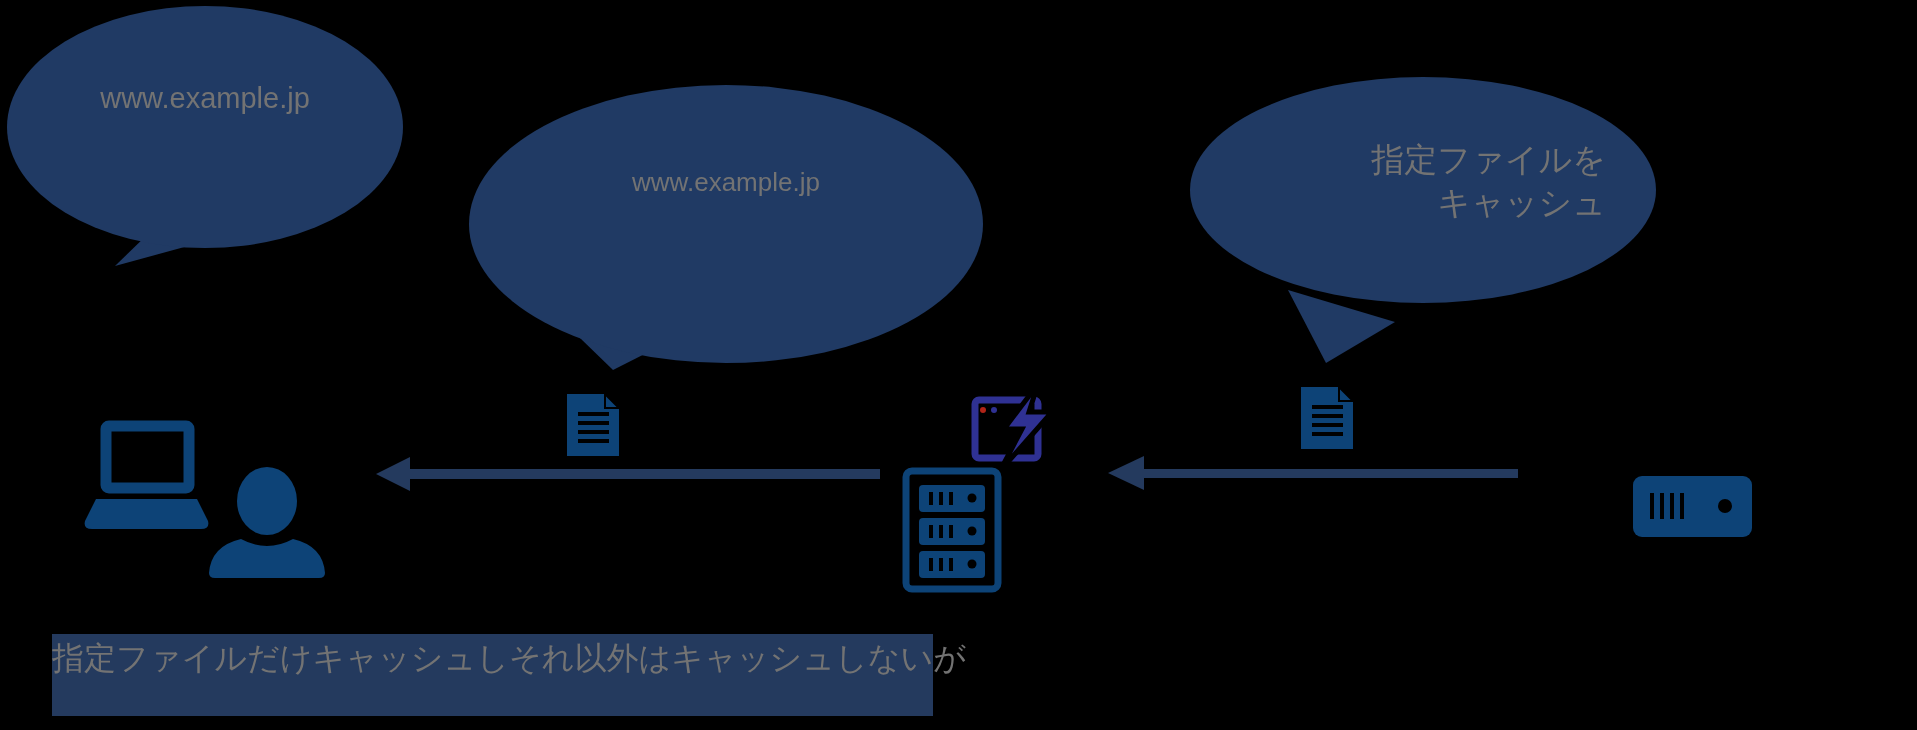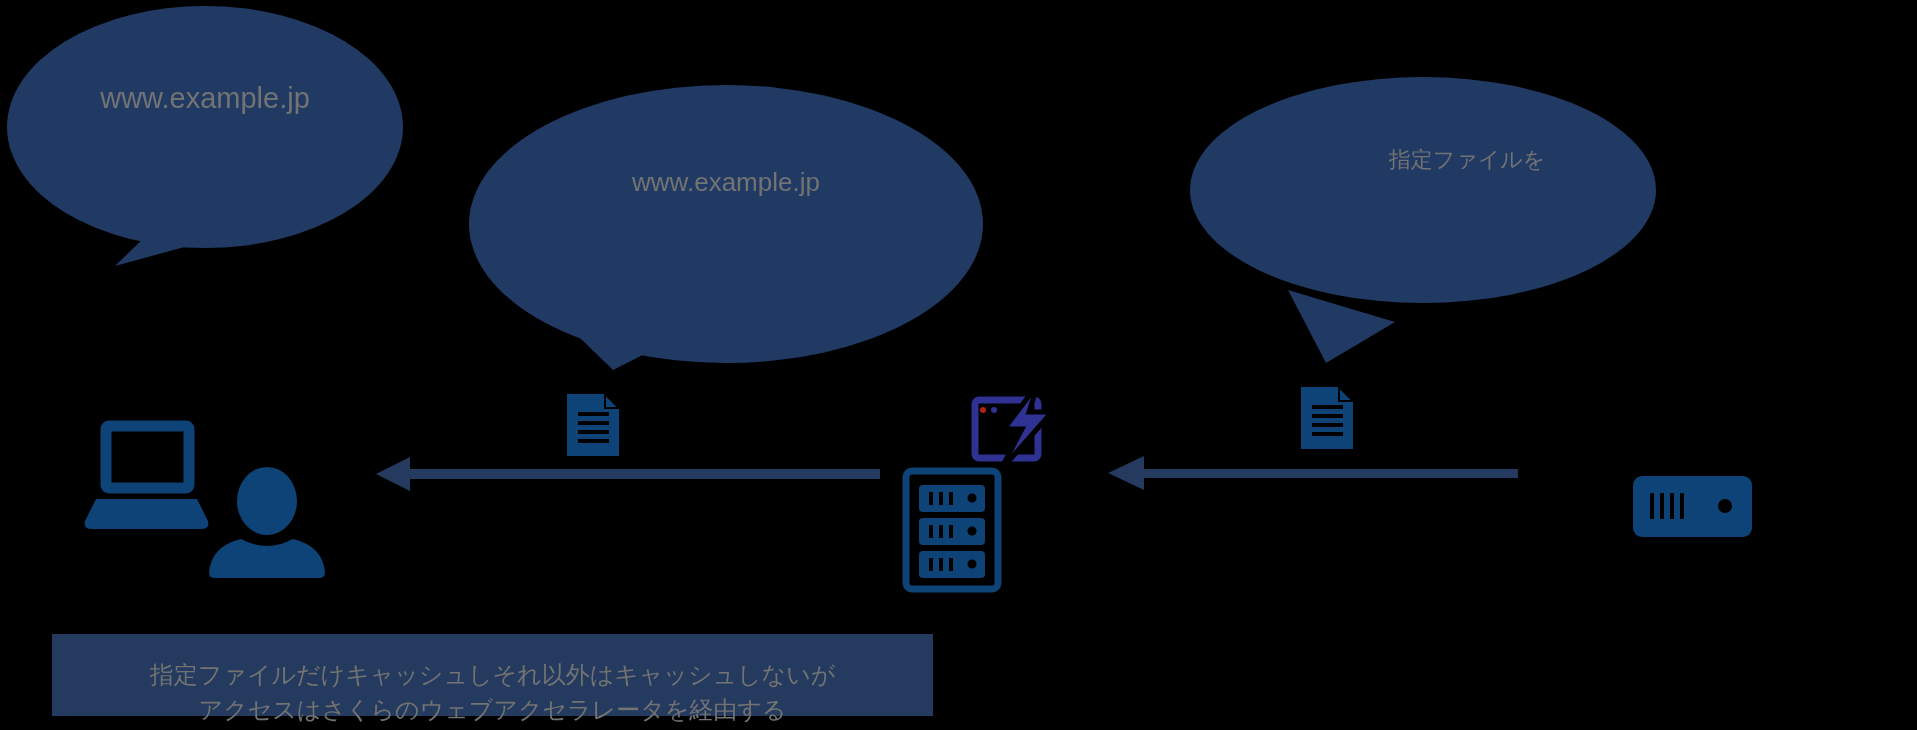--- a/index.html
+++ b/index.html
@@ -8,22 +8,22 @@
     width:1917px;height:730px;position:relative;overflow:hidden;
   }
   #canvas{position:absolute;left:0;top:0;}
   .txt{
     position:absolute;color:#737373;text-align:center;
     font-family:"Liberation Sans","DejaVu Sans",sans-serif;
     white-space:nowrap;
   }
   .bubble-browse-text{left:25px;top:80px;width:360px;font-size:29px;line-height:36px;}
   .bubble-fetch-text{left:500px;top:166px;width:452px;font-size:26px;line-height:33px;}
-  .bubble-cache-text{left:1284px;top:138px;width:366px;font-size:22px;line-height:43px;}
-  .caption-text{left:52px;top:657px;width:881px;font-size:24px;line-height:35px;}
+  .bubble-cache-text{left:1240px;top:138px;width:366px;font-size:33px;line-height:43px;text-align:right;}
+  .caption-text{left:52px;top:641px;width:881px;font-size:32px;line-height:35px;}
 </style>
 </head>
 <body>
 
 <svg id="canvas" width="1917" height="730" viewBox="0 0 1917 730">
 
   <rect x="0" y="0" width="1917" height="730" fill="#000000"></rect>
 
   <g>
     <polygon points="150,232 210,240 115,266" fill="#203A64"></polygon>
@@ -129,18 +129,18 @@
 <div class="txt bubble-browse-text">
   <div>www.example.jp</div>
 </div>
 
 <div class="txt bubble-fetch-text">
   <div>www.example.jp</div>
 </div>
 
 <div class="txt bubble-cache-text">
   <div>指定ファイルを</div>
+  <div>キャッシュ</div>
 </div>
 
 <div class="txt caption-text">
   <div>指定ファイルだけキャッシュしそれ以外はキャッシュしないが</div>
-  <div>アクセスはさくらのウェブアクセラレータを経由する</div>
 </div>
 
 </body></html>

